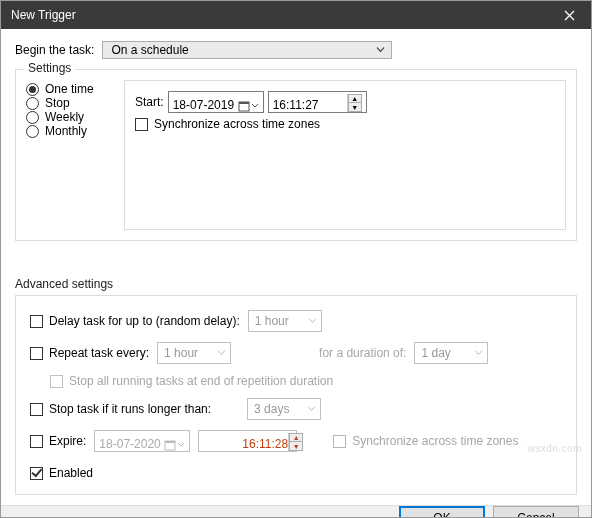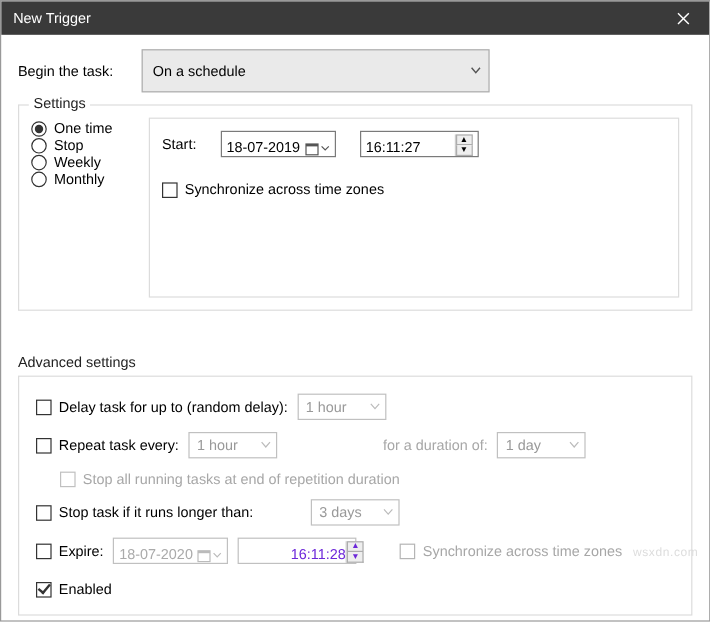--- a/index.html
+++ b/index.html
@@ -2,36 +2,36 @@
 <html><head>
 <meta charset="utf-8">
 <style>
 * { box-sizing: border-box; font-family: "Segoe UI", Tahoma, sans-serif; font-size: 12px; }
 body { margin: 0; background: #fff; width: 592px; height: 518px; border: 1px solid #999; display: flex; flex-direction: column; }
 .titlebar { background: #3a3a3a; color: #fff; height: 28px; display: flex; align-items: center; padding: 0 0 0 10px; }
 .titlebar .title { flex: 1; }
 .titlebar .close { width: 44px; height: 28px; display: flex; align-items: center; justify-content: center; font-size: 14px; }
 .content { flex: 1; padding: 12px 14px 10px 14px; display: flex; flex-direction: column; }
 .row-begin { display: flex; align-items: center; gap: 8px; margin-bottom: 10px; }
-.combo { position: relative; flex: 1; max-width: 290px; height: 36px; border: 1px solid #adadad; background: #eaeaea; display: flex; align-items: center; padding: 0 8px; margin-left: 16px; }
+.combo { position: relative; flex: 1; max-width: 290px; height: 18px; border: 1px solid #adadad; background: #eaeaea; display: flex; align-items: center; padding: 0 8px; }
 .combo .arrow { position: absolute; right: 6px; top: 50%; transform: translateY(-50%); }
 .chev { width: 9px; height: 9px; display: inline-block; }
 .chev svg { display: block; }
 
 .groupbox { border: 1px solid #dcdcdc; padding: 10px 10px 10px 10px; position: relative; margin-bottom: 0; }
 .group-label { position: absolute; top: -9px; left: 8px; background: #fff; padding: 0 4px; color: #222; }
 
 .settings-body { display: flex; gap: 10px; min-height: 150px; }
 .radio-col { display: flex; flex-direction: column; gap: 0; width: 88px; padding-top: 2px; }
 .radio-item { display: flex; align-items: center; gap: 6px; }
 .radio { width: 13px; height: 13px; border: 1px solid #333; border-radius: 50%; display: inline-flex; align-items: center; justify-content: center; background: #fff; }
 .radio.checked::after { content: ""; width: 7px; height: 7px; background: #333; border-radius: 50%; }
 
 .start-box { flex: 1; border: 1px solid #dcdcdc; position: relative; min-height: 148px; }
-.start-row { display: flex; align-items: center; gap: 20px; padding: 10px; flex-wrap: wrap; }
+.start-row { display: flex; align-items: center; gap: 4px; padding: 10px; flex-wrap: wrap; }
 .date-input, .time-input { height: 22px; border: 1px solid #7a7a7a; background: #fff; display: inline-flex; align-items: flex-end; padding: 0 4px; }
 .date-input { width: 96px; position: relative; }
 .date-input .cal { margin-left: auto; display: inline-flex; align-items: center; gap: 1px; }
 .time-input { width: 99px; }
 .spinner { display: flex; flex-direction: column; border-left: 1px solid #ccc; margin-left: auto; }
 .spin-btn { width: 14px; height: 9px; border: 1px solid #adadad; background: #eee; display: flex; align-items: center; justify-content: center; font-size: 7px; line-height: 1; }
 .spin-btn + .spin-btn { border-top: none; }
 
 .chk-row { display: flex; align-items: center; gap: 6px; }
 .chk { width: 13px; height: 13px; border: 1px solid #333; background: #fff; display: inline-flex; align-items: center; justify-content: center; }
@@ -47,21 +47,21 @@
 .date-dim { color: #aaa; border-color: #c0c0c0; }
 
 .indent { margin-left: 20px; color: #a7a7a7; }
 .indent .chk { border-color: #c0c0c0; }
 
 .footer { height: 44px; border-top: 1px solid #dcdcdc; background: #f0f0f0; display: flex; align-items: center; justify-content: flex-end; gap: 8px; padding: 0 12px; }
 .btn { width: 86px; height: 24px; border: 1px solid #adadad; background: #e1e1e1; display: inline-flex; align-items: center; justify-content: center; }
 .btn.default { border: 2px solid #0078d7; }
 
 .label-muted { color: #a7a7a7; }
-.watermark { position: absolute; right: 10px; bottom: 52px; color: #ddd; font-size: 10px; letter-spacing: 0.5px; }
+.watermark { position: absolute; right: 10px; bottom: 64px; color: #ddd; font-size: 10px; letter-spacing: 0.5px; }
 </style>
 </head>
 <body>
 
 <div class="titlebar">
   <span class="title">New Trigger</span>
   <div class="close">
     <svg width="11" height="11" viewBox="0 0 11 11">
       <line x1="1" y1="1" x2="10" y2="10" stroke="#fff" stroke-width="1.2"></line>
       <line x1="10" y1="1" x2="1" y2="10" stroke="#fff" stroke-width="1.2"></line>
@@ -183,21 +183,21 @@
           <span class="chk disabled"></span>
           <span>Stop all running tasks at end of repetition duration</span>
         </label>
       </div>
 
       <div class="adv-row">
         <label class="chk-row">
           <span class="chk"></span>
           <span>Stop task if it runs longer than:</span>
         </label>
-        <div class="mini-combo" style="margin-left:40px;">
+        <div class="mini-combo" style="margin-left:28px;">
           <span>3 days</span>
           <span class="arrow chev">
             <svg width="9" height="9" viewBox="0 0 9 9">
                 <path d="M1 2 L4.5 6 L8 2" fill="none" stroke="#bbb"></path>
               </svg>
           </span>
         </div>
       </div>
 
       <div class="adv-row">
@@ -210,21 +210,21 @@
           <span class="cal">
             <svg width="12" height="12" viewBox="0 0 12 12">
                 <rect x="1" y="2" width="10" height="9" fill="none" stroke="#bbb"></rect>
                 <rect x="1" y="2" width="10" height="2" fill="#bbb"></rect>
               </svg>
             <svg width="8" height="8" viewBox="0 0 8 8">
                 <path d="M1 2 L4 5 L7 2" fill="none" stroke="#bbb"></path>
               </svg>
           </span>
         </div>
-        <div class="time-input date-dim" style="color:#6d28d9;border-color:#c0c0c0;padding-left:43px;">
+        <div class="time-input date-dim" style="color:#c2410c;border-color:#c0c0c0;padding-left:43px;">
           <span>16:11:28</span>
           <span class="spinner">
             <span class="spin-btn">▲</span>
             <span class="spin-btn">▼</span>
           </span>
         </div>
         <label class="chk-row label-muted" style="margin-left:28px;">
           <span class="chk disabled"></span>
           <span>Synchronize across time zones</span>
         </label>

